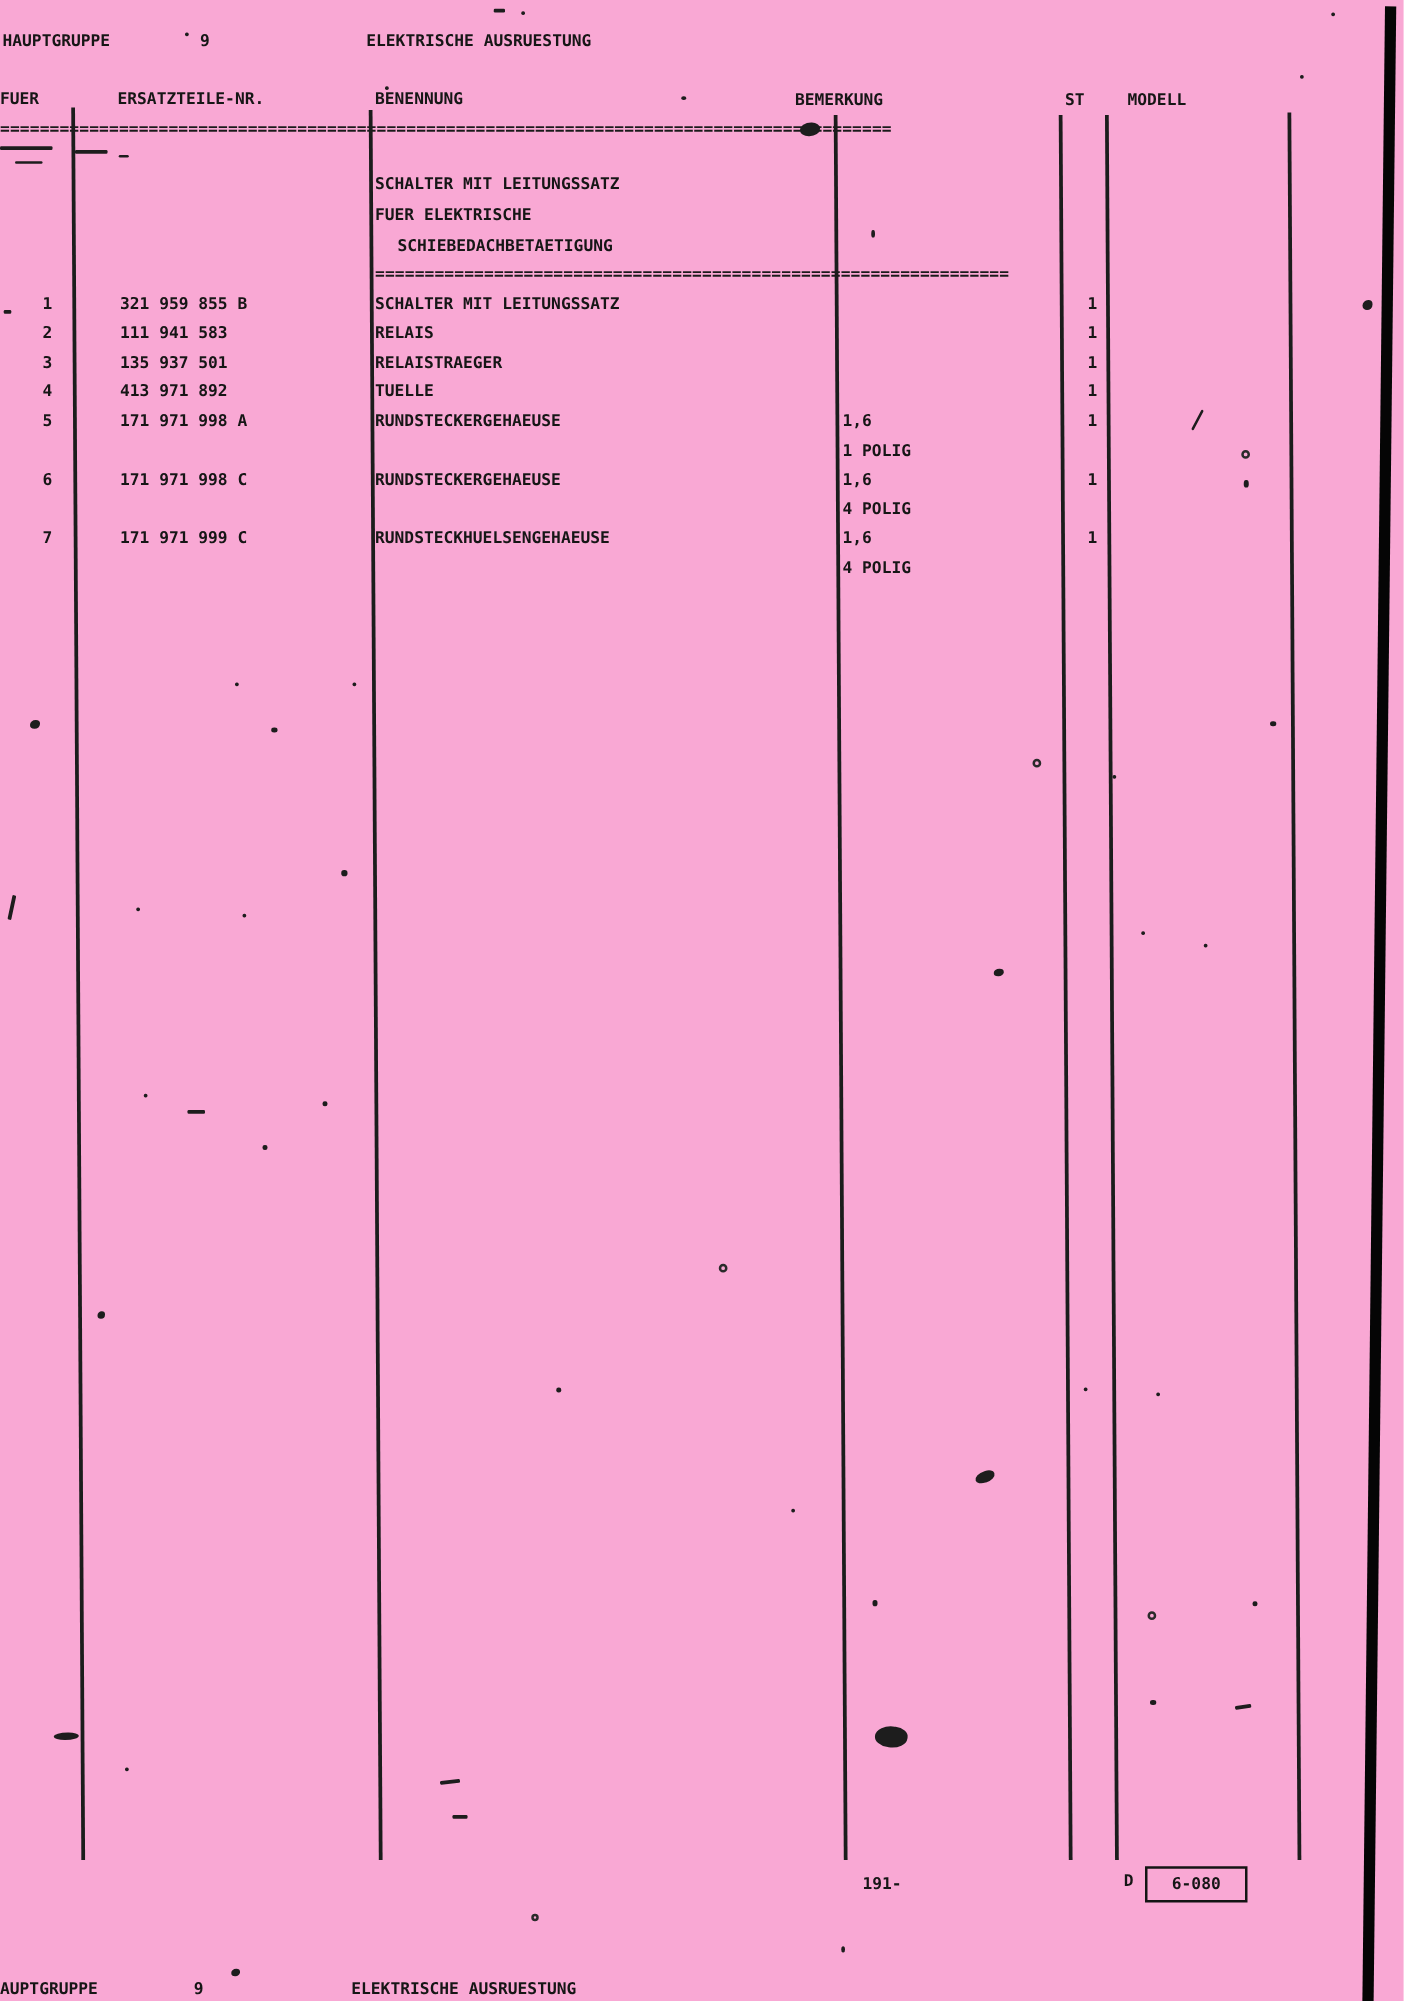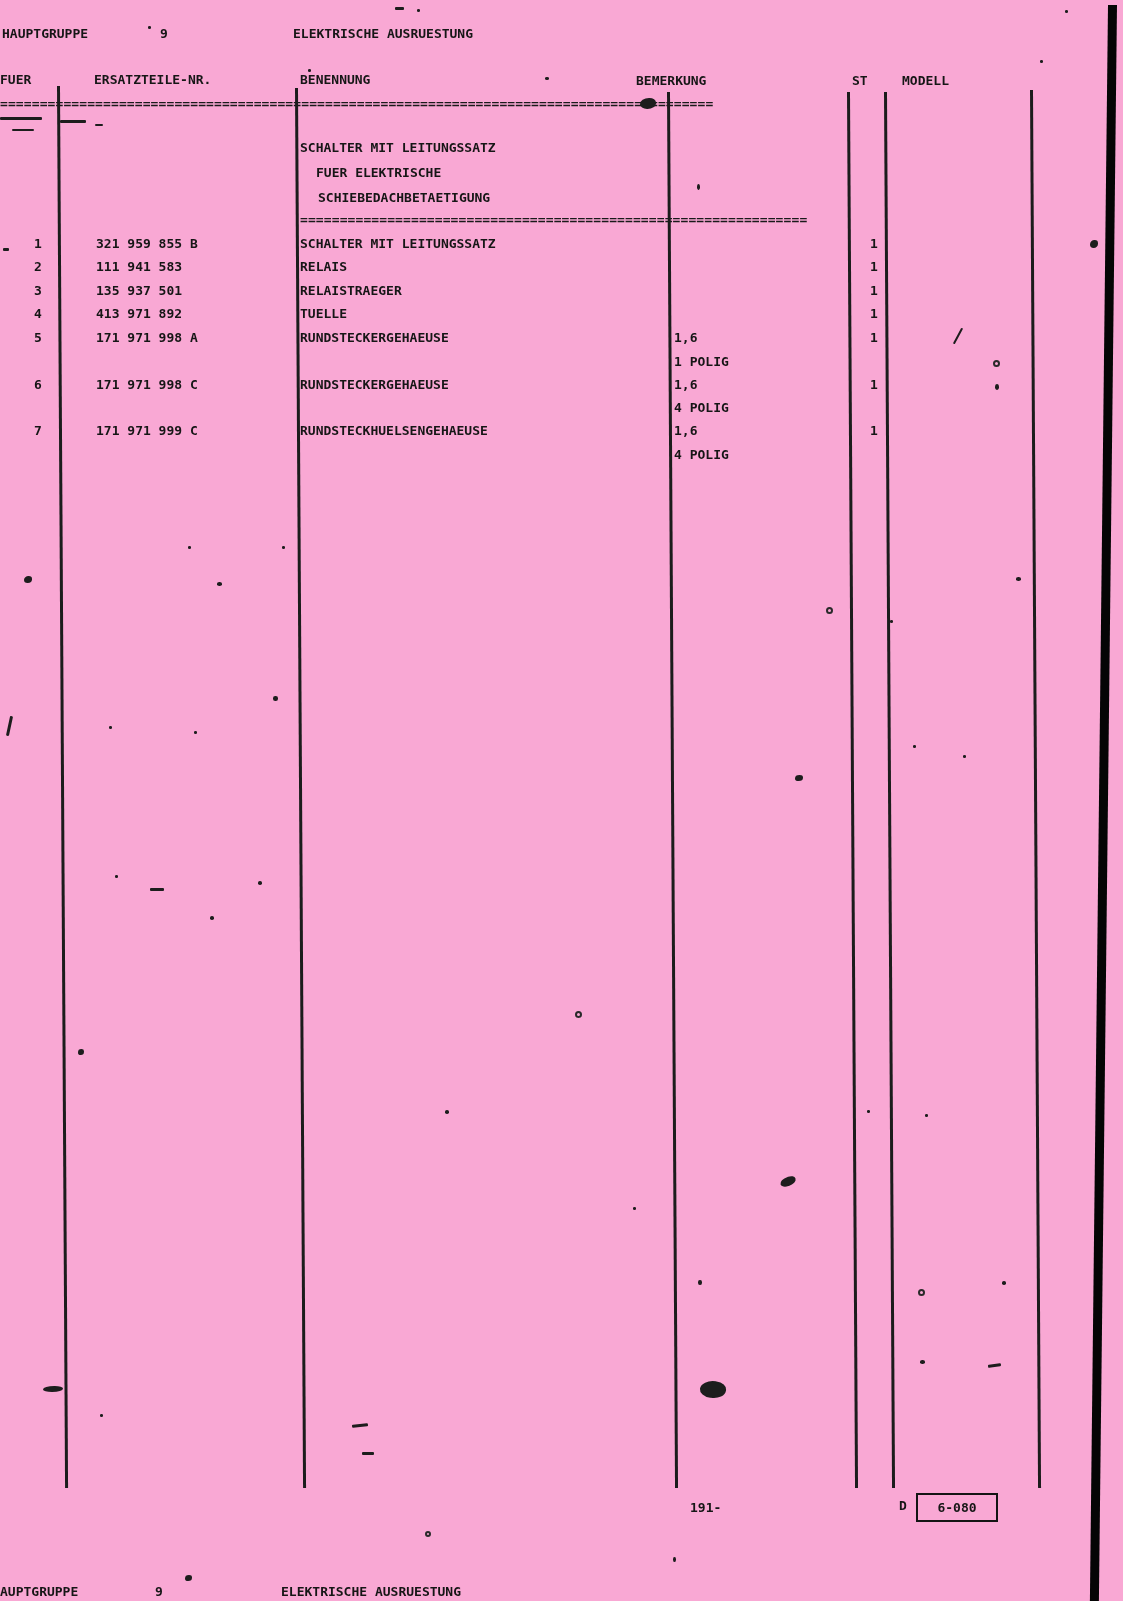--- a/index.html
+++ b/index.html
@@ -51,21 +51,21 @@
     <span class="t" style="left:300px;top:73px">BENENNUNG</span>
     <span class="t" style="left:636px;top:74px">BEMERKUNG</span>
     <span class="t" style="left:852px;top:74px">ST</span>
     <span class="t" style="left:902px;top:74px">MODELL</span>
   </div>
 
   <span class="t sep" style="left:0px;top:97px">==========================================================================================</span>
 
   <div>
     <span class="t" style="left:300px;top:141px">SCHALTER MIT LEITUNGSSATZ</span>
-    <span class="t" style="left:316px;top:166px">FUER ELEKTRISCHE</span>
+    <span class="t" style="left:300px;top:166px">FUER ELEKTRISCHE</span>
     <span class="t" style="left:318px;top:191px">SCHIEBEDACHBETAETIGUNG</span>
   </div>
 
   <span class="t sep" style="left:300px;top:213px">================================================================</span>
 
   <div>
     <span class="t" style="left:34px;top:237px">1</span>
     <span class="t" style="left:96px;top:237px">321 959 855 B</span>
     <span class="t" style="left:300px;top:237px">SCHALTER MIT LEITUNGSSATZ</span>
     <span class="t" style="left:870px;top:237px">1</span>

